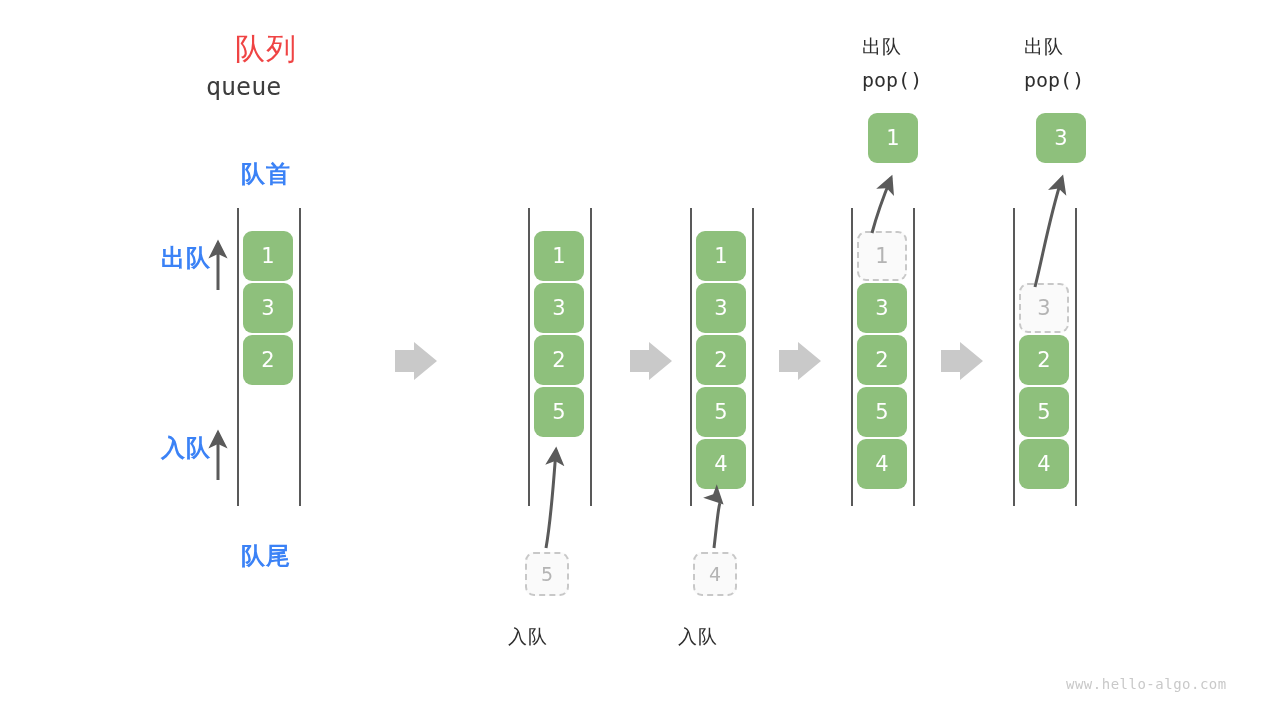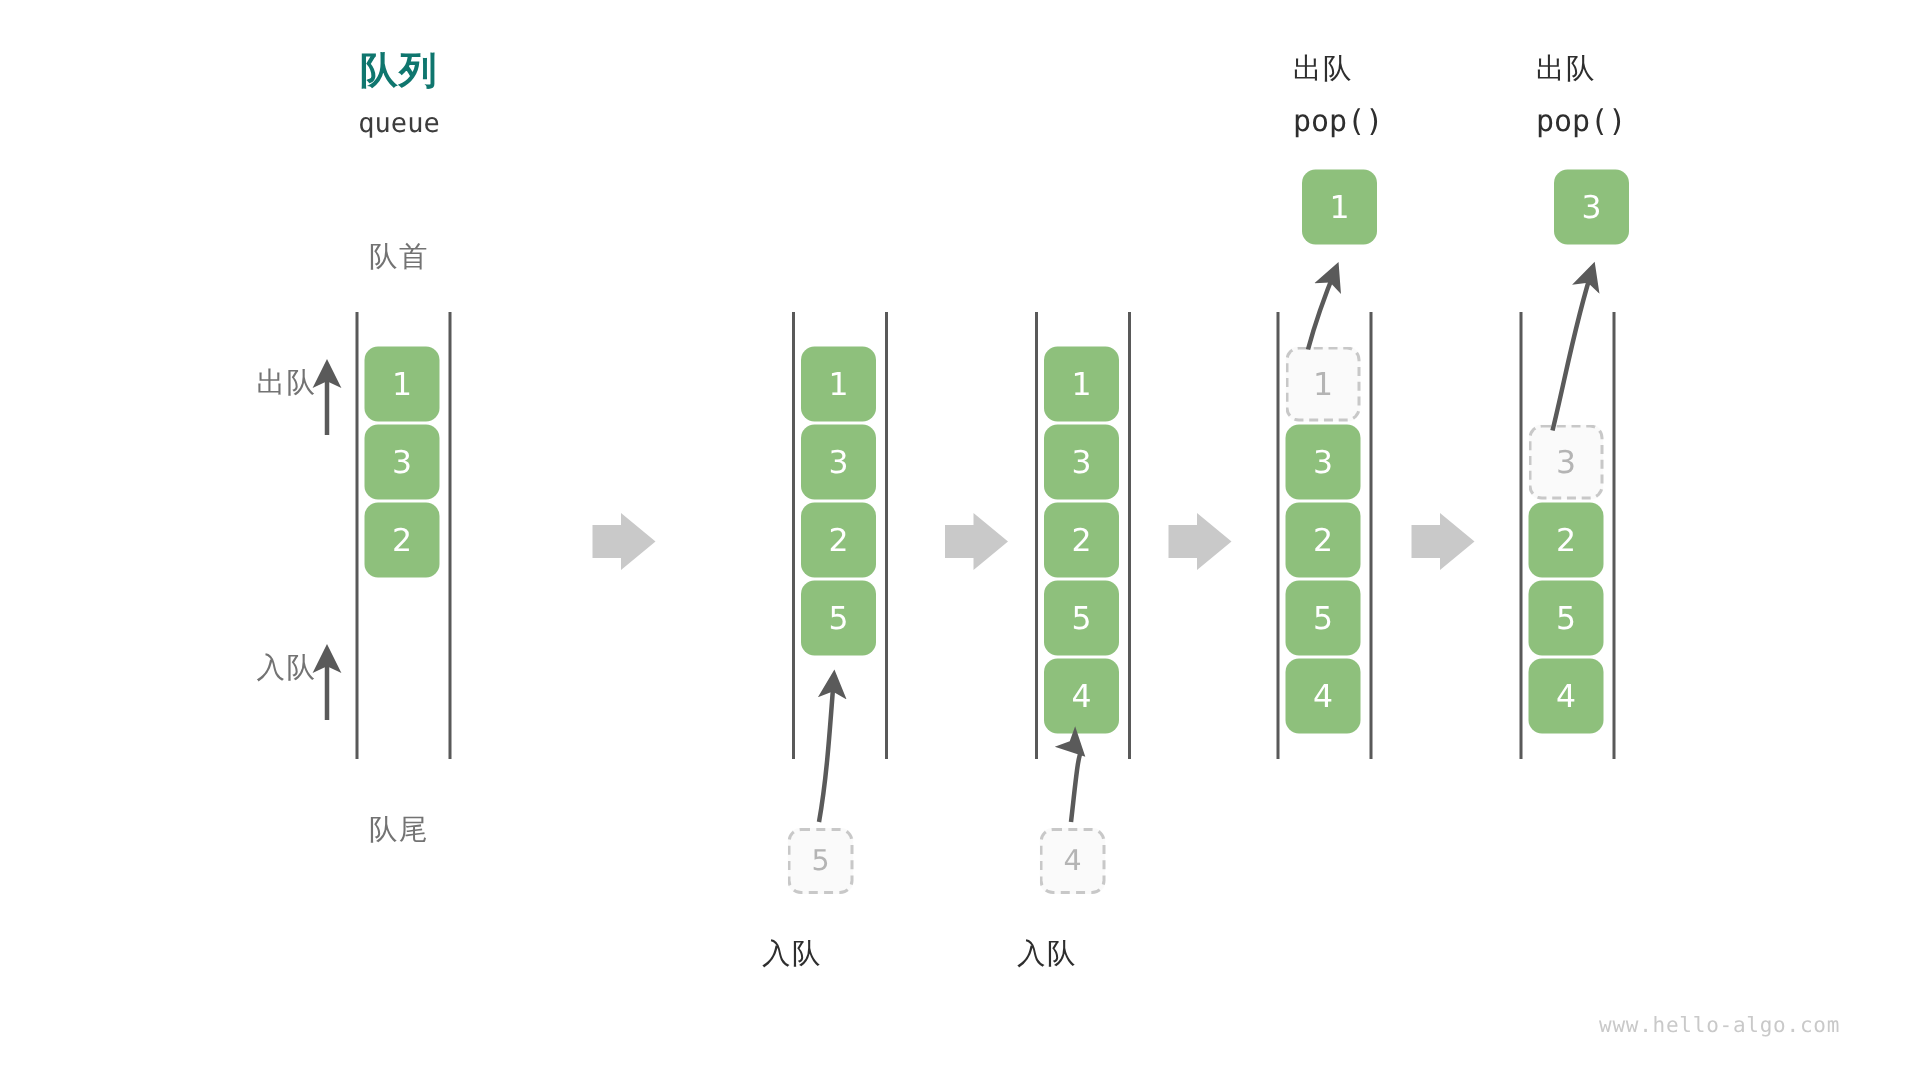--- a/index.html
+++ b/index.html
@@ -12,30 +12,30 @@
     overflow: hidden;
     font-family: "DejaVu Sans", "Liberation Sans", sans-serif;
     color: #3c3c3c;
   }
   #stage { position: absolute; left: 0; top: 0; width: 1280px; height: 720px; }
 
   .abs { position: absolute; }
 
   
   .title-cn {
-    font-size: 25px; font-weight: bold; color: #0f766e;
+    font-size: 30px; font-weight: normal; color: #ef4444;
     text-align: center; line-height: 1;
     letter-spacing: 1px;
   }
   .title-en {
-    font-size: 18px; color: #3d3d3d; text-align: center; line-height: 1;
+    font-size: 25px; color: #3d3d3d; line-height: 1;
     font-family: "DejaVu Sans Mono", "Liberation Mono", monospace;
   }
   .label-cn-bold {
-    font-size: 19px; font-weight: normal; color: #737373;
+    font-size: 24px; font-weight: bold; color: #3b82f6;
     text-align: center; line-height: 1; letter-spacing: 1px;
   }
   .op-cn {
     font-size: 19px; color: #2e2e2e; text-align: left; line-height: 1.45;
     letter-spacing: 1px;
   }
   .op-code {
     font-size: 20px; color: #2e2e2e; text-align: left; line-height: 1.45;
     font-family: "DejaVu Sans Mono", "Liberation Mono", monospace;
     white-space: pre;

